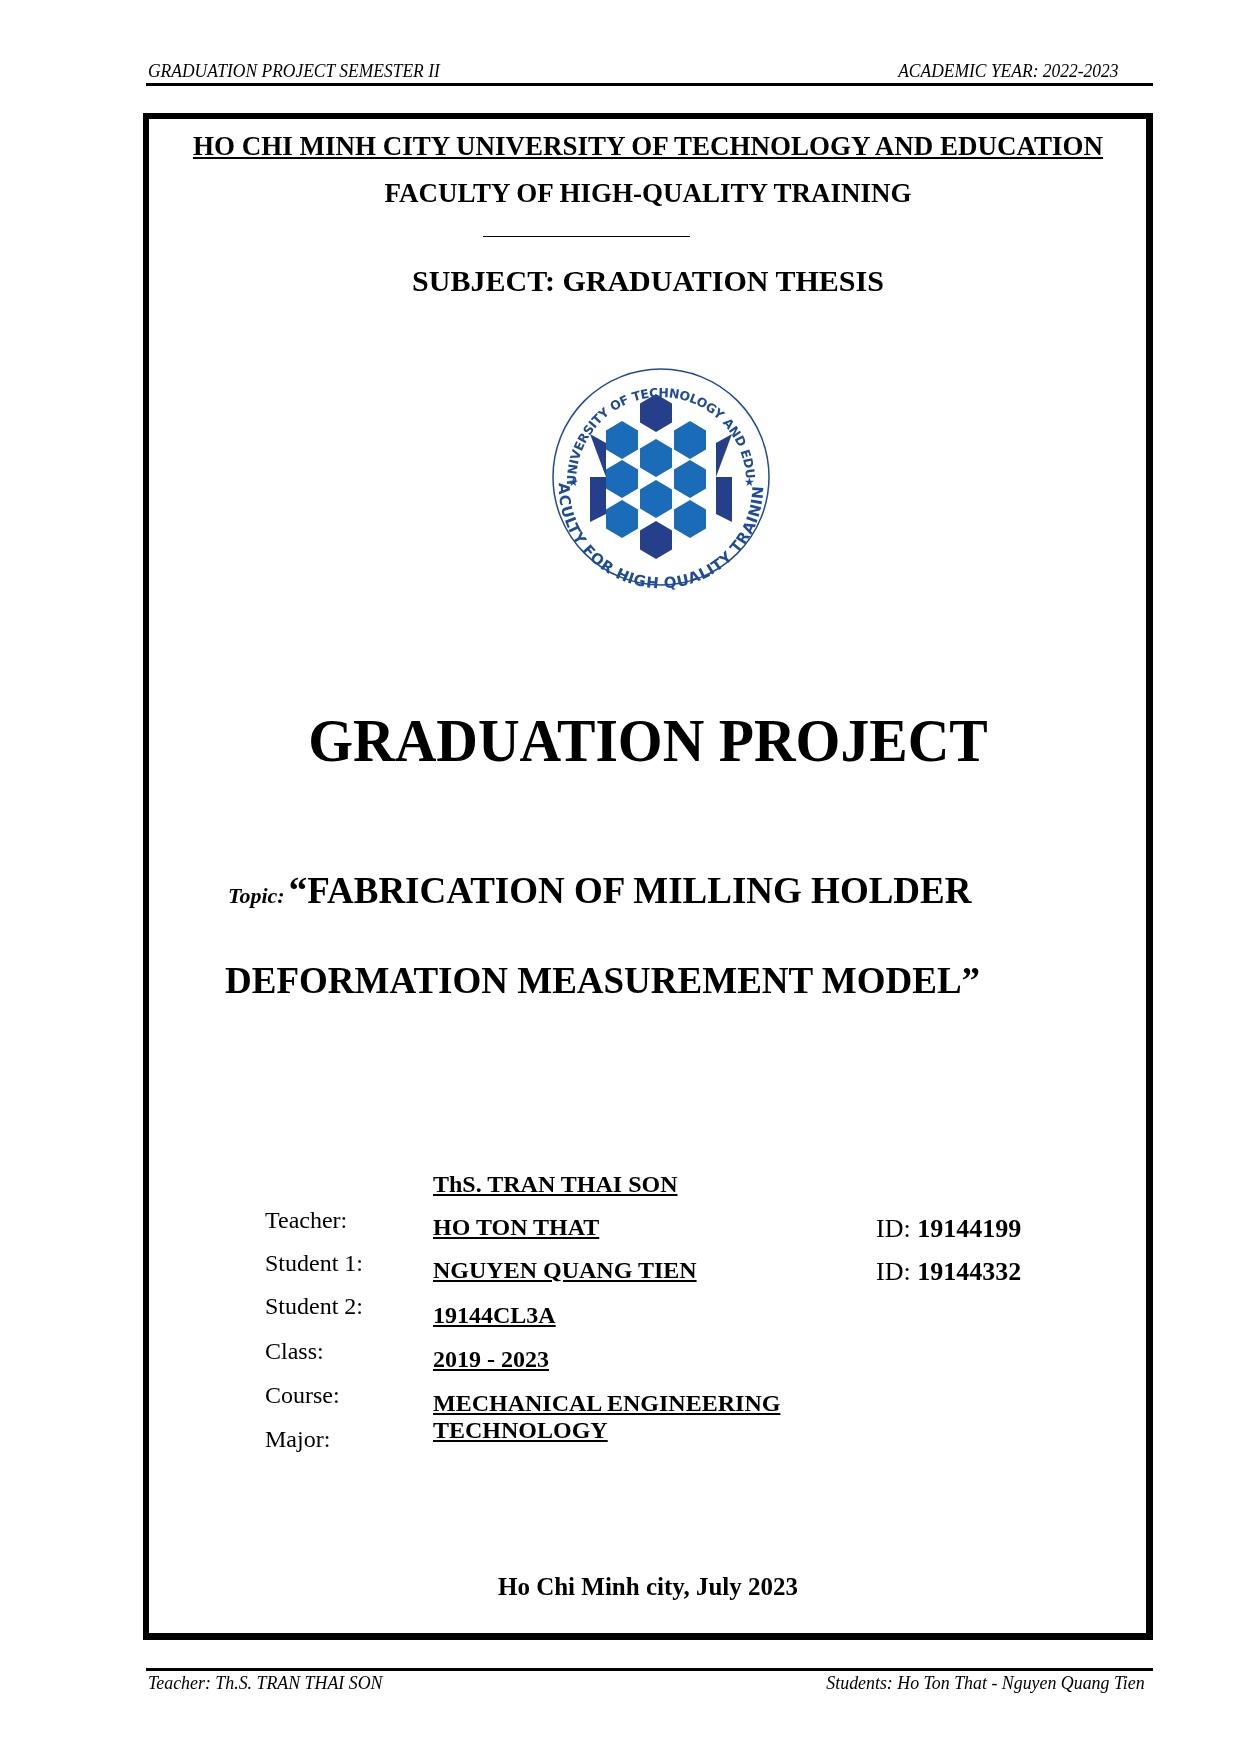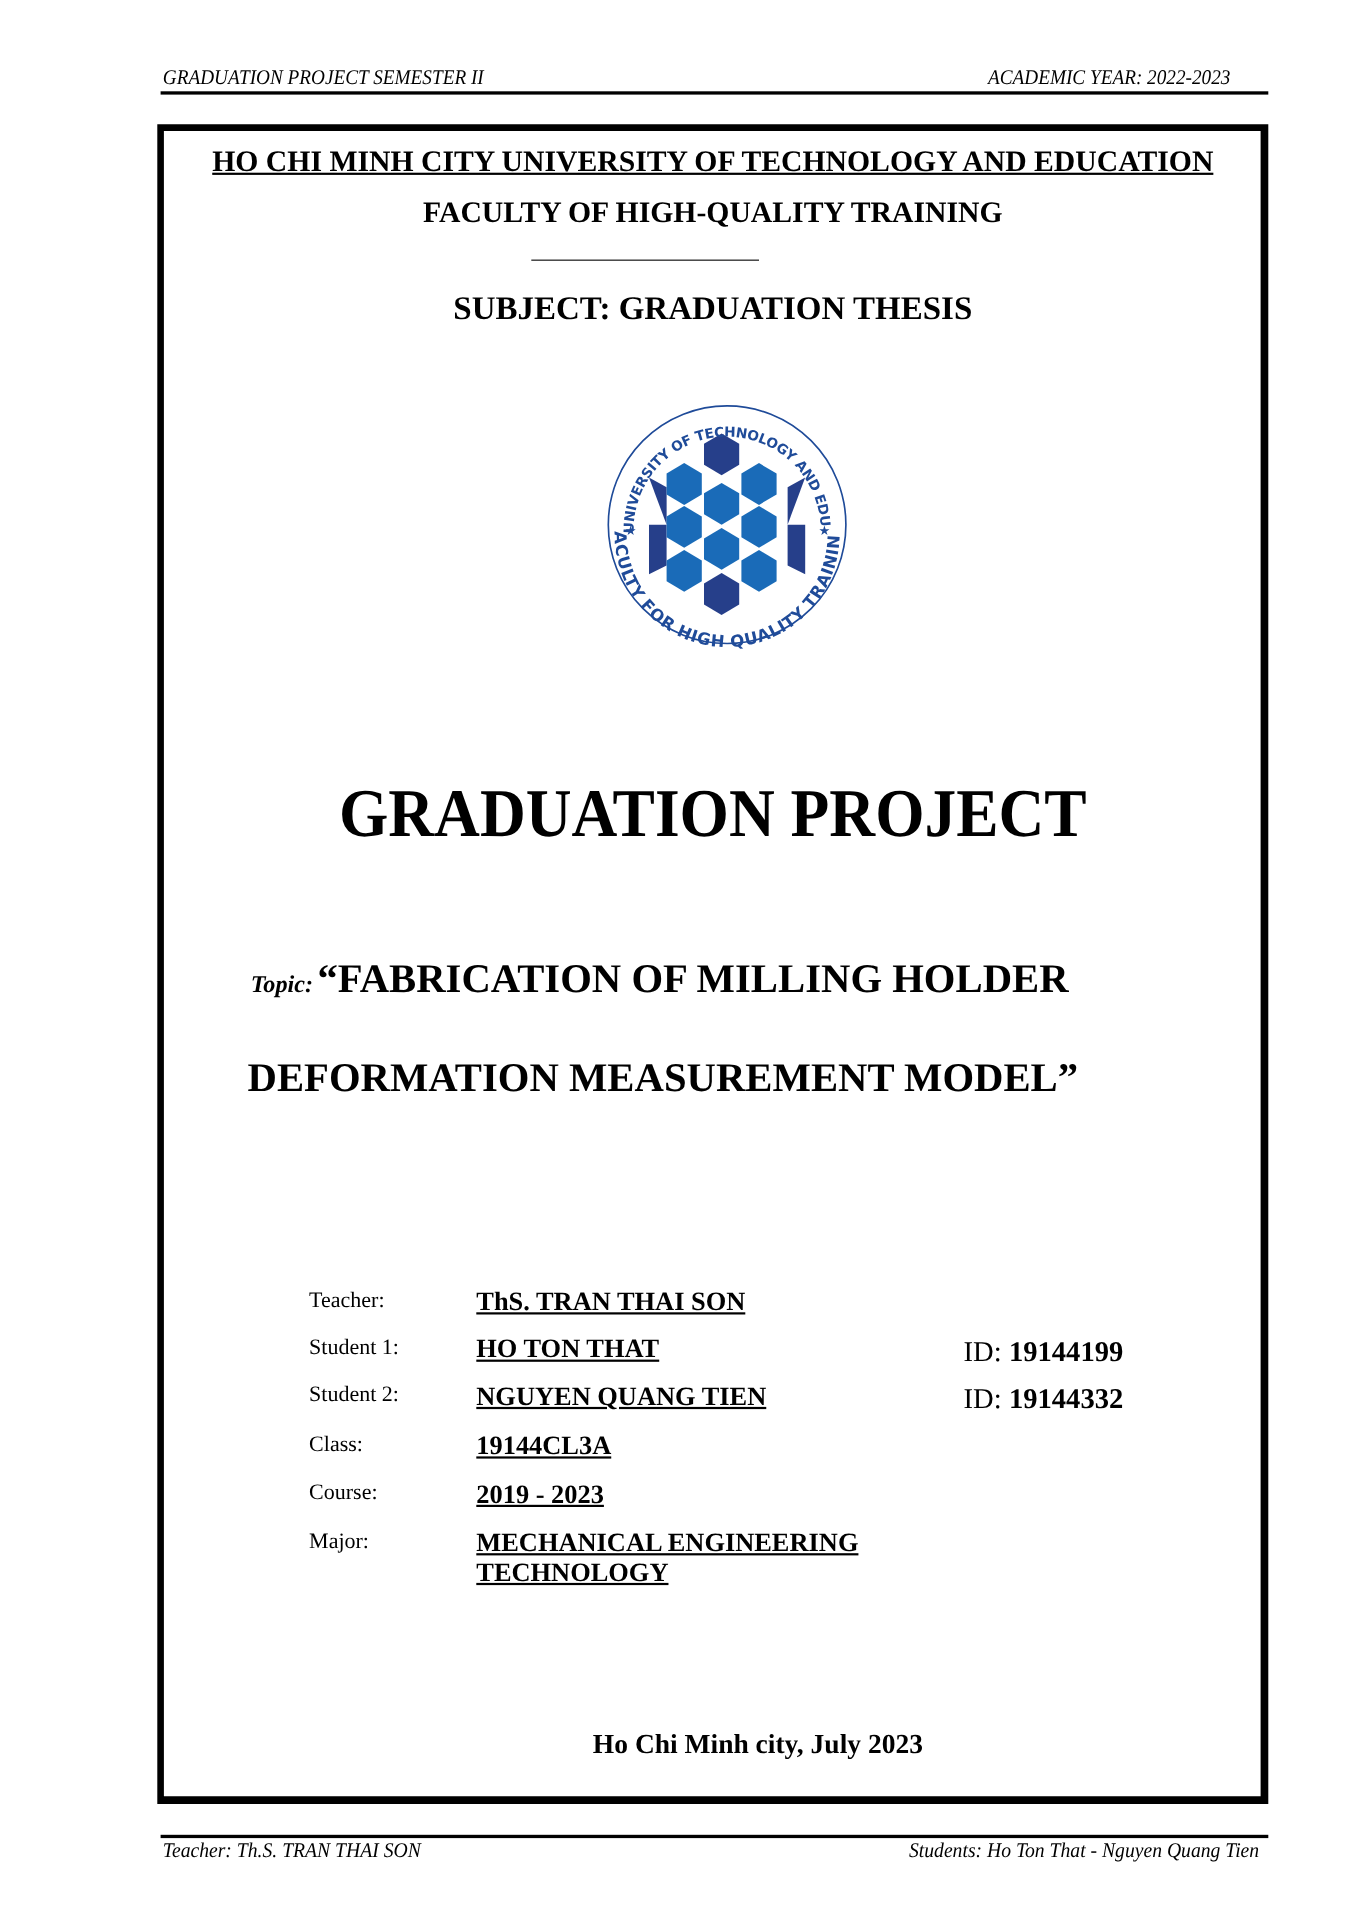--- a/index.html
+++ b/index.html
@@ -13,25 +13,25 @@
   .center-text { left: 143px; width: 1010px; text-align: center; white-space: nowrap; font-weight: bold; }
   .uni { top: 131px; font-size: 27px; letter-spacing: 0px; text-decoration: underline; }
   .faculty { top: 178px; font-size: 27px; }
   .sep { left: 483px; width: 207px; top: 236px; height: 1px; background: #000; }
   .subject { top: 264px; font-size: 30px; }
   .logo { left: 548px; top: 364px; width: 226px; height: 226px; }
   .grad { top: 705px; font-size: 62px; transform: scaleX(0.93); transform-origin: center center; }
   .topic1 { left: 228px; top: 869px; white-space: nowrap; font-weight: bold; font-size: 37px; }
   .topic1 .label { font-style: italic; font-size: 22px; margin-right: 4px; }
   .topic2 { left: 225px; top: 915px; white-space: nowrap; font-weight: bold; font-size: 37px; margin-top: 44px; }
-  .info-label { left: 281px; font-size: 20px; white-space: nowrap; }
+  .info-label { left: 265px; font-size: 24px; white-space: nowrap; margin-top: 36px; }
   .info-value { left: 433px; font-size: 24px; font-weight: bold; white-space: nowrap; text-decoration: underline; }
   .info-id { left: 876px; font-size: 26px; white-space: nowrap; }
   .info-id b { font-weight: bold; }
-  .date { top: 1573px; font-size: 25px; padding-left: 41px; }
+  .date { top: 1573px; font-size: 25px; }
   .ftr-line { left: 146px; width: 1007px; top: 1668px; height: 3px; background: #000; }
   .ftr-text { font-style: italic; font-size: 19px; top: 1672px; white-space: nowrap; transform: scaleX(0.94); }
   .ftr-left { left: 148px; transform-origin: left center; }
   .ftr-right { right: 96px; transform-origin: right center; }
 </style>
 </head>
 <body>
 
 <div class="abs hdr-text hdr-left">GRADUATION PROJECT SEMESTER II</div>
 <div class="abs hdr-text hdr-right">ACADEMIC YEAR: 2022-2023</div>

